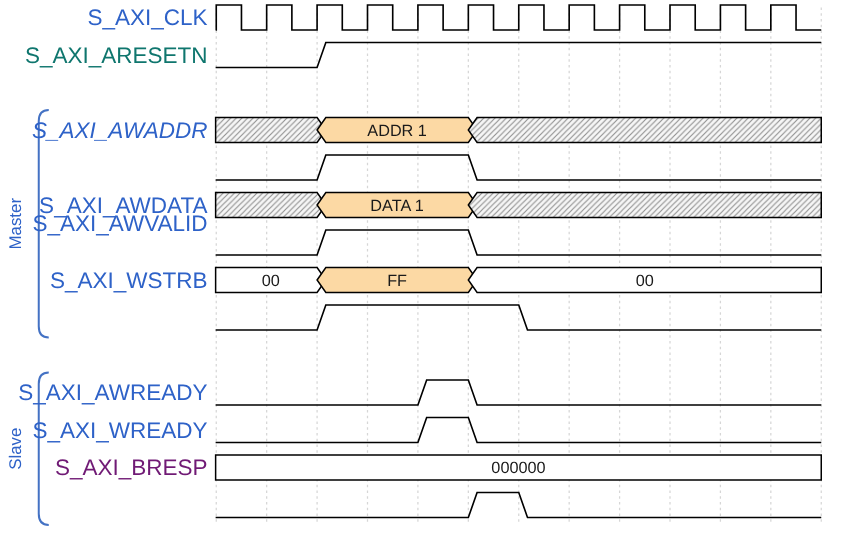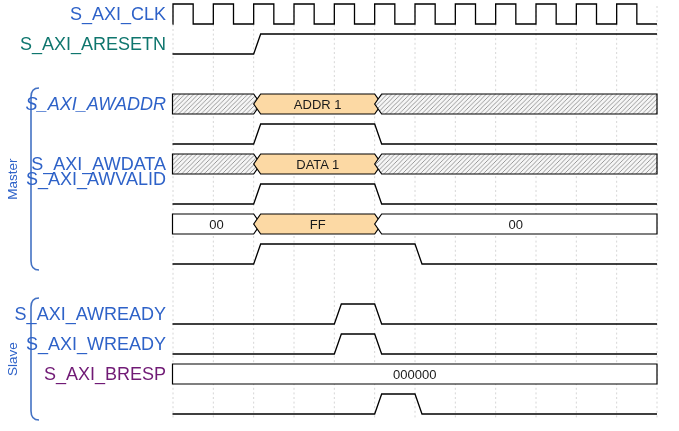--- a/index.html
+++ b/index.html
@@ -101,18 +101,19 @@
         <path d="M 172.5 414 L 374.67 414 L 381.67 394 L 415.00 394 L 422.00 414 L 657 414" stroke="#000000" stroke-width="1.3" fill="none" stroke-linejoin="miter"></path>
       </g>
       <path d="M 39 88 Q 31 88 31 97 L 31 261 Q 31 270 39 270" stroke="#4472C4" stroke-width="1.6" fill="none"></path>
       <path d="M 39 298 Q 31 298 31 307 L 31 411 Q 31 420 39 420" stroke="#4472C4" stroke-width="1.6" fill="none"></path>
     </svg>
     <div class="sig-label" style="top: 5px; color: rgb(46, 98, 200);">S_AXI_CLK</div>
     <div class="sig-label" style="top: 35px; color: #0f766e;">S_AXI_ARESETN</div>
     <div class="sig-label" style="top: 95px; color: rgb(46, 98, 200); font-style: italic;">S_AXI_AWADDR</div>
     <div class="sig-label" style="top: 125px; color: rgb(46, 98, 200); margin-top: 45px;">S_AXI_AWVALID</div>
     <div class="sig-label" style="top: 155px; color: rgb(46, 98, 200);">S_AXI_AWDATA</div>
+    <div class="sig-label" style="top: 215px; color: rgb(46, 98, 200);">S_AXI_WSTRB</div>
     <div class="sig-label" style="top: 305px; color: rgb(46, 98, 200);">S_AXI_AWREADY</div>
     <div class="sig-label" style="top: 335px; color: rgb(46, 98, 200);">S_AXI_WREADY</div>
     <div class="sig-label" style="top: 365px; color: #701a75;">S_AXI_BRESP</div>
     <div class="grp-label" style="left: -27px; top: 170px; color: rgb(46, 98, 200);">Master</div>
     <div class="grp-label" style="left: -27px; top: 350px; color: rgb(46, 98, 200);">Slave</div>
   </div>
 
 </body></html>

